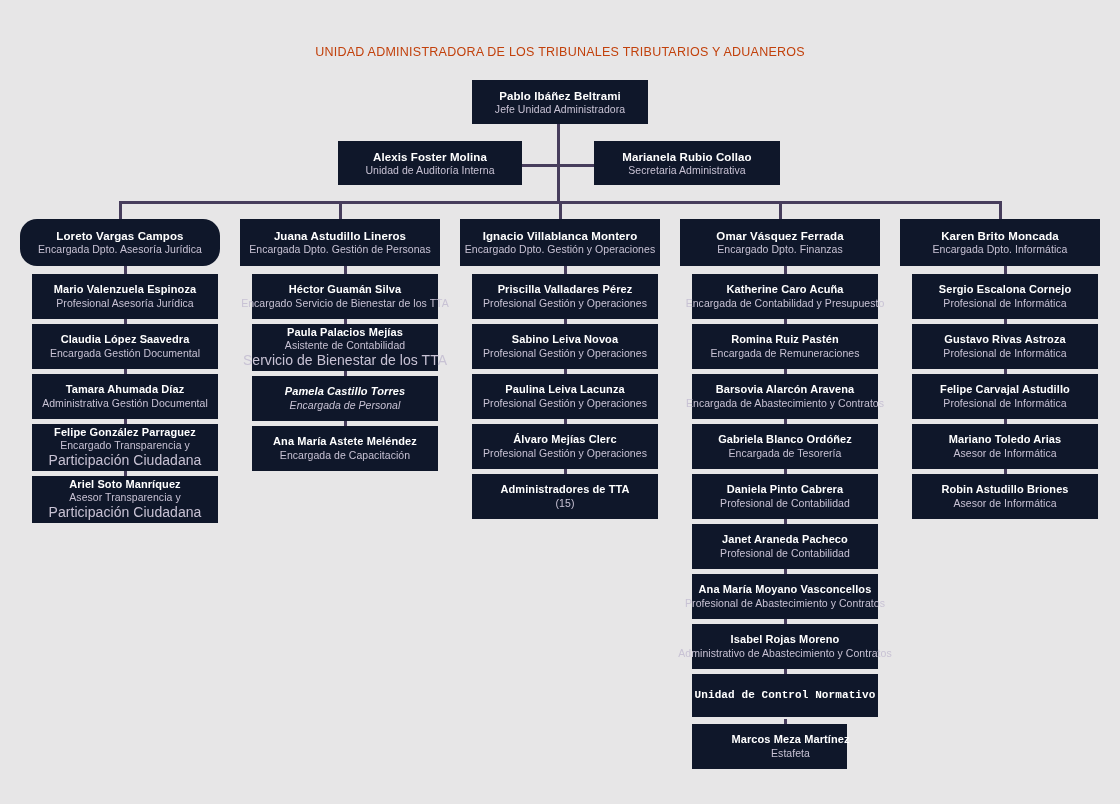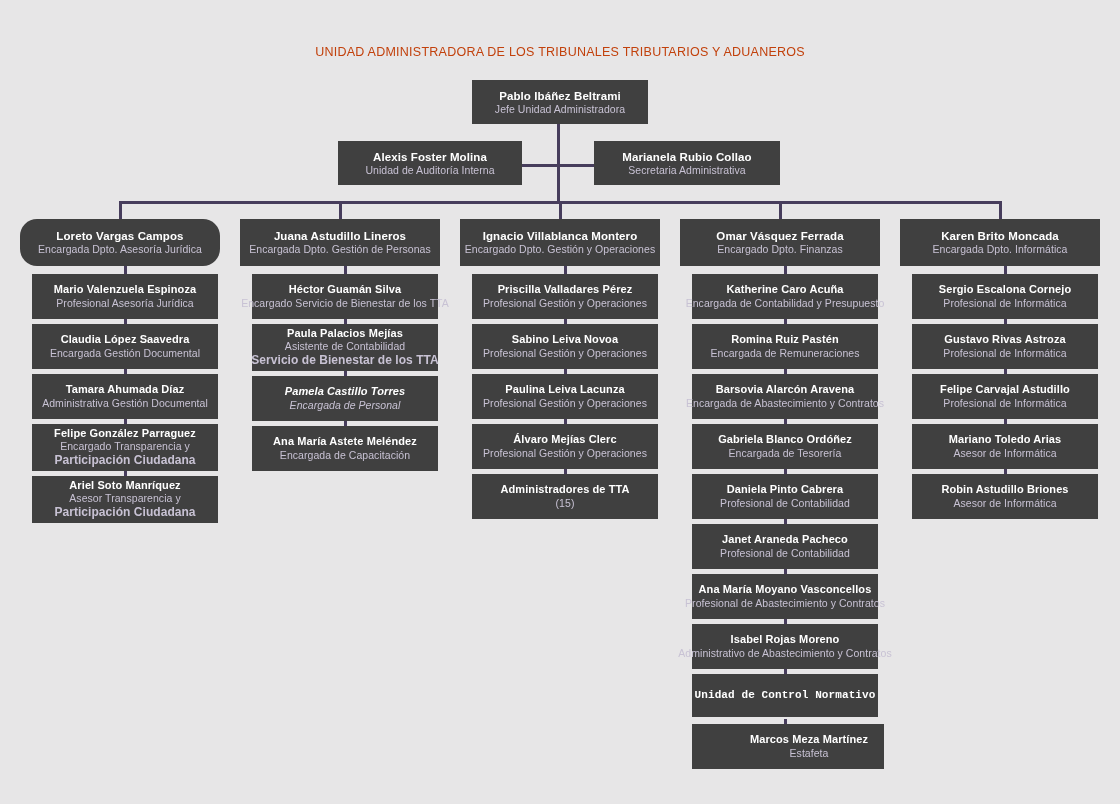--- a/index.html
+++ b/index.html
@@ -24,39 +24,39 @@
   .title-sub{
     position:absolute;left:0;top:45px;width:1120px;
     text-align:center;
     font-size:12.5px;font-weight:normal;letter-spacing:0.25px;
     color:#c2410c;
   }
 
   
   .node{
     position:absolute;
-    background:#404040;
+    background:#0f172a;
     box-sizing:border-box;
     display:flex;flex-direction:column;
     align-items:center;justify-content:center;
     text-align:center;
     padding:3px 6px;
     line-height:1.22;
     z-index:3;
   }
   .node .nm{
     font-size:11px;font-weight:bold;color:#ffffff;letter-spacing:.1px;
     white-space:nowrap;
   }
   .node .rl{
     font-size:10.5px;font-weight:normal;color:#c8c2d4;letter-spacing:.05px;
     white-space:nowrap;
   }
   .node .rl2{
-    font-size:12px;font-weight:bold;color:#c8c2d4;letter-spacing:.05px;
+    font-size:14px;font-weight:normal;color:#c8c2d4;letter-spacing:.05px;
     white-space:nowrap;
     text-align:right;
   }
   .node.dept .nm{font-size:11.5px;}
   .node.dept .rl{font-size:10.5px;}
 
   
   .vline{position:absolute;background:#473d5c;width:3px;z-index:1;}
   .hline{position:absolute;background:#473d5c;height:3px;z-index:1;}
 </style>
@@ -215,21 +215,21 @@
       <div class="vline" style="left: 784px; top: 619px; height: 5px;"></div>
       <div class="node" style="left: 692px; top: 624px; width: 186px; height: 45px;">
         <div class="nm">Isabel Rojas Moreno</div>
         <div class="rl">Administrativo de Abastecimiento y Contratos</div>
       </div>
       <div class="vline" style="left: 784px; top: 669px; height: 5px;"></div>
       <div class="node" style="left: 692px; top: 674px; width: 186px; height: 43px; font-family: Liberation Mono, monospace;">
         <div class="nm">Unidad de Control Normativo</div>
       </div>
       <div class="vline" style="left: 784px; top: 719px; height: 5px;"></div>
-      <div class="node" style="left: 692px; top: 724px; width: 192px; height: 45px; padding-left: 48px;">
+      <div class="node" style="left: 692px; top: 724px; width: 155px; height: 45px; padding-left: 48px;">
         <div class="nm">Marcos Meza Martínez</div>
         <div class="rl">Estafeta</div>
       </div>
       <div class="vline" style="left: 999px; top: 201px; height: 18px;"></div>
       <div class="node dept" style="left: 900px; top: 219px; width: 200px; height: 47px;">
         <div class="nm">Karen Brito Moncada</div>
         <div class="rl">Encargada Dpto. Informática</div>
       </div>
       <div class="vline" style="left: 1004px; top: 266px; height: 8px;"></div>
       <div class="node" style="left: 912px; top: 274px; width: 186px; height: 45px;">

